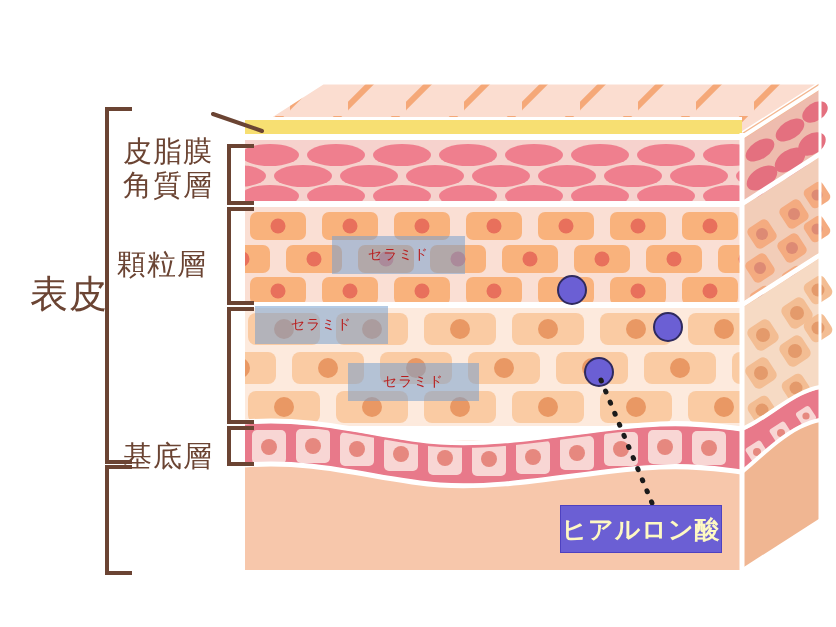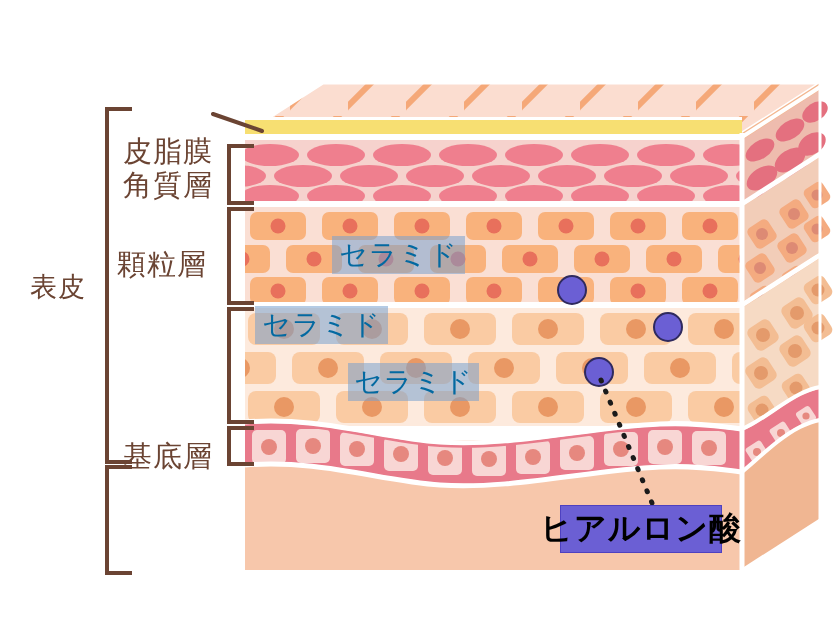--- a/index.html
+++ b/index.html
@@ -26,48 +26,48 @@
   }
   .lbl {
     position: absolute;
     color: #6b4433;
     font-size: 29px;
     letter-spacing: 1px;
     white-space: nowrap;
     font-family: "DejaVu Sans", "Liberation Sans", sans-serif;
   }
   .lbl-group {
-    font-size: 27px;
+    font-size: 38px;
   }
   .cer-box {
     position: absolute;
     background: rgba(120,160,205,0.55);
     display: flex;
     align-items: center;
     justify-content: center;
   }
   .cer-text {
-    font-size: 28px;
-    color: #0369a1;
+    font-size: 14px;
+    color: #b91c1c;
     letter-spacing: 1px;
     white-space: nowrap;
     font-family: "DejaVu Sans", "Liberation Sans", sans-serif;
     text-align: right;
   }
   .ha-box {
     position: absolute;
     background: #6b5fd4;
     border: 1px solid #4e41c0;
     display: flex;
     align-items: center;
     justify-content: center;
   }
   .ha-text {
-    font-size: 32px;
-    color: #000000;
+    font-size: 25px;
+    color: #fef9c3;
     letter-spacing: 1px;
     white-space: nowrap;
     font-weight: bold;
     font-family: "DejaVu Sans", "Liberation Sans", sans-serif;
   }
 </style>
 </head>
 <body>
 
 <div id="stage">

